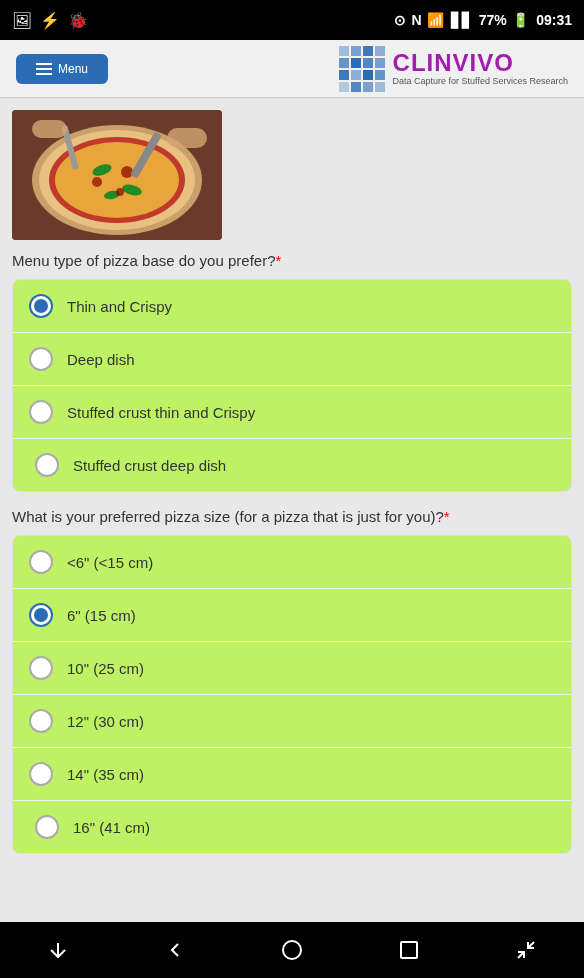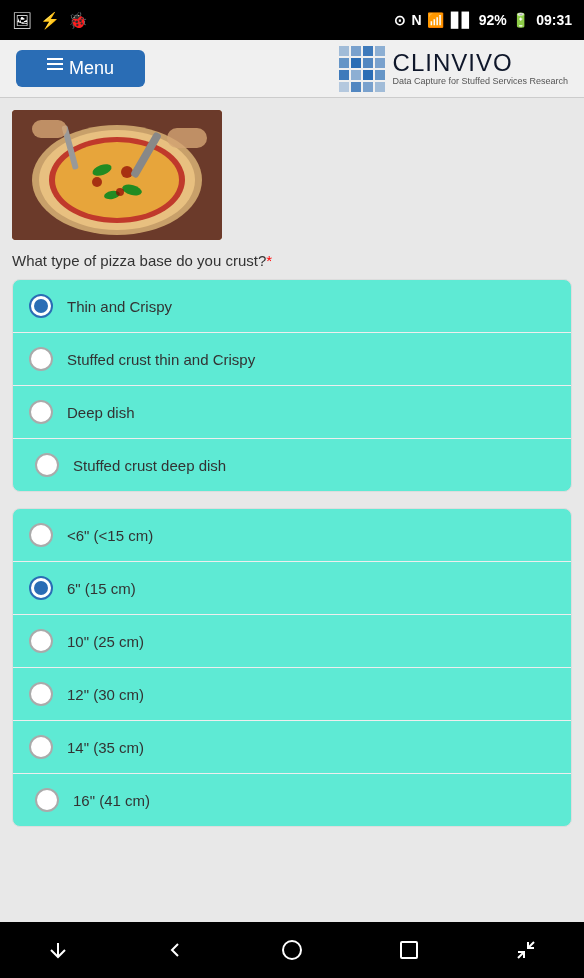--- a/index.html
+++ b/index.html
@@ -47,23 +47,24 @@
       align-items: center;
       justify-content: space-between;
       padding: 0 16px;
       border-bottom: 1px solid #ccc;
     }
     .menu-btn {
       background: #2a6db5;
       color: #fff;
       border: none;
       border-radius: 6px;
-      padding: 8px 31px;
-      font-size: 18px;
-      display: flex;
+      padding: 8px 20px;
+      font-size: 12px;
+      display: flex;
+      align-items: center;
       gap: 6px;
       cursor: pointer;
     }
     .menu-btn .hamburger {
       display: flex;
       flex-direction: column;
       gap: 3px;
     }
     .menu-btn .hamburger span {
       display: block;
@@ -87,22 +88,22 @@
       opacity: 0.7;
     }
     .logo-grid-cell:nth-child(odd) { opacity: 1; }
     .logo-text {
       display: flex;
       flex-direction: column;
       line-height: 1.1;
     }
     .logo-main {
       font-size: 24px;
-      font-weight: normal;
-      color: #0f172a;
+      font-weight: bold;
+      color: #a21caf;
       letter-spacing: 1px;
     }
     .logo-sub {
       font-size: 9px;
       color: #555;
     }
 
     
     .main-content {
       background: #e8e8e8;
@@ -131,21 +132,21 @@
       font-size: 15px;
       color: #333;
       margin-bottom: 10px;
     }
     .required-star {
       color: red;
     }
 
     
     .radio-group {
-      background: #5eead4;
+      background: #bef264;
       border-radius: 8px;
       border: 1px solid #ddd;
       margin-bottom: 16px;
       overflow: hidden;
     }
     .radio-option {
       display: flex;
       align-items: center;
       padding: 14px 16px;
       border-bottom: 1px solid #eee;
@@ -213,21 +214,21 @@
   <div class="status-left">
     <span class="icon-sym">🖼</span>
     <span class="icon-sym">⚡</span>
     <span class="icon-sym">🐞</span>
   </div>
   <div class="status-right">
     <span>⊙</span>
     <span>N</span>
     <span>📶</span>
     <span>▋▋</span>
-    <span>92%</span>
+    <span>77%</span>
     <span>🔋</span>
     <span>09:31</span>
   </div>
 </div>
 
 <div class="nav-bar">
   <button class="menu-btn">
     <div class="hamburger">
       <span></span>
         <span></span>
@@ -287,43 +288,46 @@
       <rect x="130" y="20" width="8" height="50" rx="3" fill="#888" transform="rotate(30, 134, 45)"></rect>
 
       <rect x="55" y="15" width="6" height="45" rx="2" fill="#999" transform="rotate(-15, 58, 37)"></rect>
 
       <rect x="155" y="18" width="40" height="20" rx="10" fill="#d4a574" opacity="0.8"></rect>
       <rect x="20" y="10" width="35" height="18" rx="9" fill="#d4a574" opacity="0.8"></rect>
     </svg>
   </div>
 
   <p class="question-text">
-    <span>What type of pizza base do you crust?</span><span class="required-star">*</span>
+    <span>Menu type of pizza base do you prefer?</span><span class="required-star">*</span>
   </p>
 
   <div class="radio-group">
     <div class="radio-option">
       <div class="radio-circle selected">
       </div>
       <span class="radio-label">Thin and Crispy</span>
     </div>
     <div class="radio-option">
       <div class="radio-circle"></div>
+      <span class="radio-label">Deep dish</span>
+    </div>
+    <div class="radio-option">
+      <div class="radio-circle"></div>
       <span class="radio-label">Stuffed crust thin and Crispy</span>
     </div>
     <div class="radio-option">
       <div class="radio-circle"></div>
-      <span class="radio-label">Deep dish</span>
-    </div>
-    <div class="radio-option">
-      <div class="radio-circle"></div>
       <span class="radio-label">Stuffed crust deep dish</span>
     </div>
   </div>
 
+  <p class="question-text">
+    <span>What is your preferred pizza size (for a pizza that is just for you)?</span><span class="required-star">*</span>
+  </p>
 
   <div class="radio-group">
     <div class="radio-option">
       <div class="radio-circle"></div>
       <span class="radio-label">&lt;6" (&lt;15 cm)</span>
     </div>
     <div class="radio-option">
       <div class="radio-circle selected">
       </div>
       <span class="radio-label">6" (15 cm)</span>

